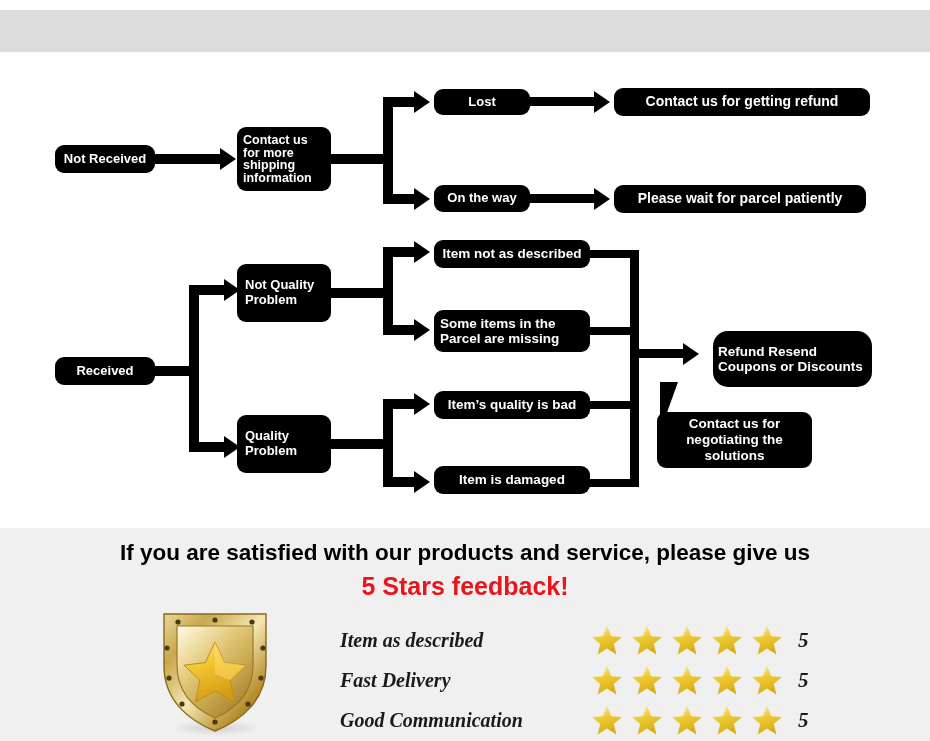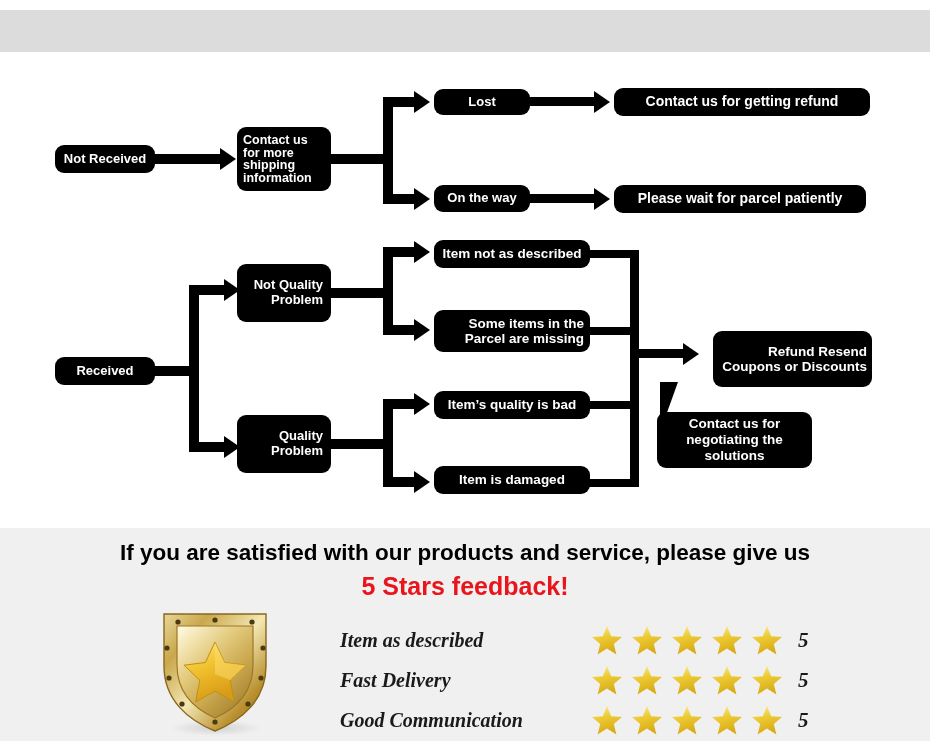--- a/index.html
+++ b/index.html
@@ -48,21 +48,21 @@
   .node {
     position: absolute;
     background: #000000;
     color: #ffffff;
     border-radius: 9px;
     font-size: 13.5px;
     font-weight: bold;
     display: flex;
     align-items: center;
     justify-content: center;
-    text-align: right;
+    text-align: left;
     box-sizing: border-box;
     line-height: 1.12;
     padding: 2px 8px;
     z-index: 3;
   }
   .node.tight { line-height: 1.0; }
   .node.left  { justify-content: flex-start; text-align: left; }
 
   
   .hbar, .vbar {
@@ -252,21 +252,21 @@
   <div class="hbar" style="left:586px; top:198px; width:52px; height:8px;"></div>
   <div class="hbar" style="left:586px; top:275px; width:52px; height:8px;"></div>
   <div class="hbar" style="left:586px; top:349px; width:52px; height:8px;"></div>
   <div class="hbar" style="left:586px; top:427px; width:52px; height:8px;"></div>
 
   <div class="vbar" style="left:630px; top:198px; width:9px; height:237px;"></div>
 
   <div class="hbar" style="left:630px; top:297px; width:60px; height:9px;"></div>
   <div class="arrow-head" style="left:683px; top:291px;"></div>
 
-  <div class="node" style="left:713px; top:279px; width:159px; height:56px; font-size:13.5px; padding:2px 5px;">
+  <div class="node" style="left:713px; top:279px; width:159px; height:56px; font-size:13.5px; padding:2px 5px;border-radius:15px;">
     <span>Refund Resend Coupons or Discounts</span>
   </div>
 
   <div id="bubble-tail" style="left:660px; top:330px; transform:rotate(180deg);"></div>
   <div id="bubble" style="left:657px; top:360px; width:155px; height:56px;">
     <span>Contact us for negotiating the solutions</span>
   </div>
 </div>
 
 <div id="feedback">

